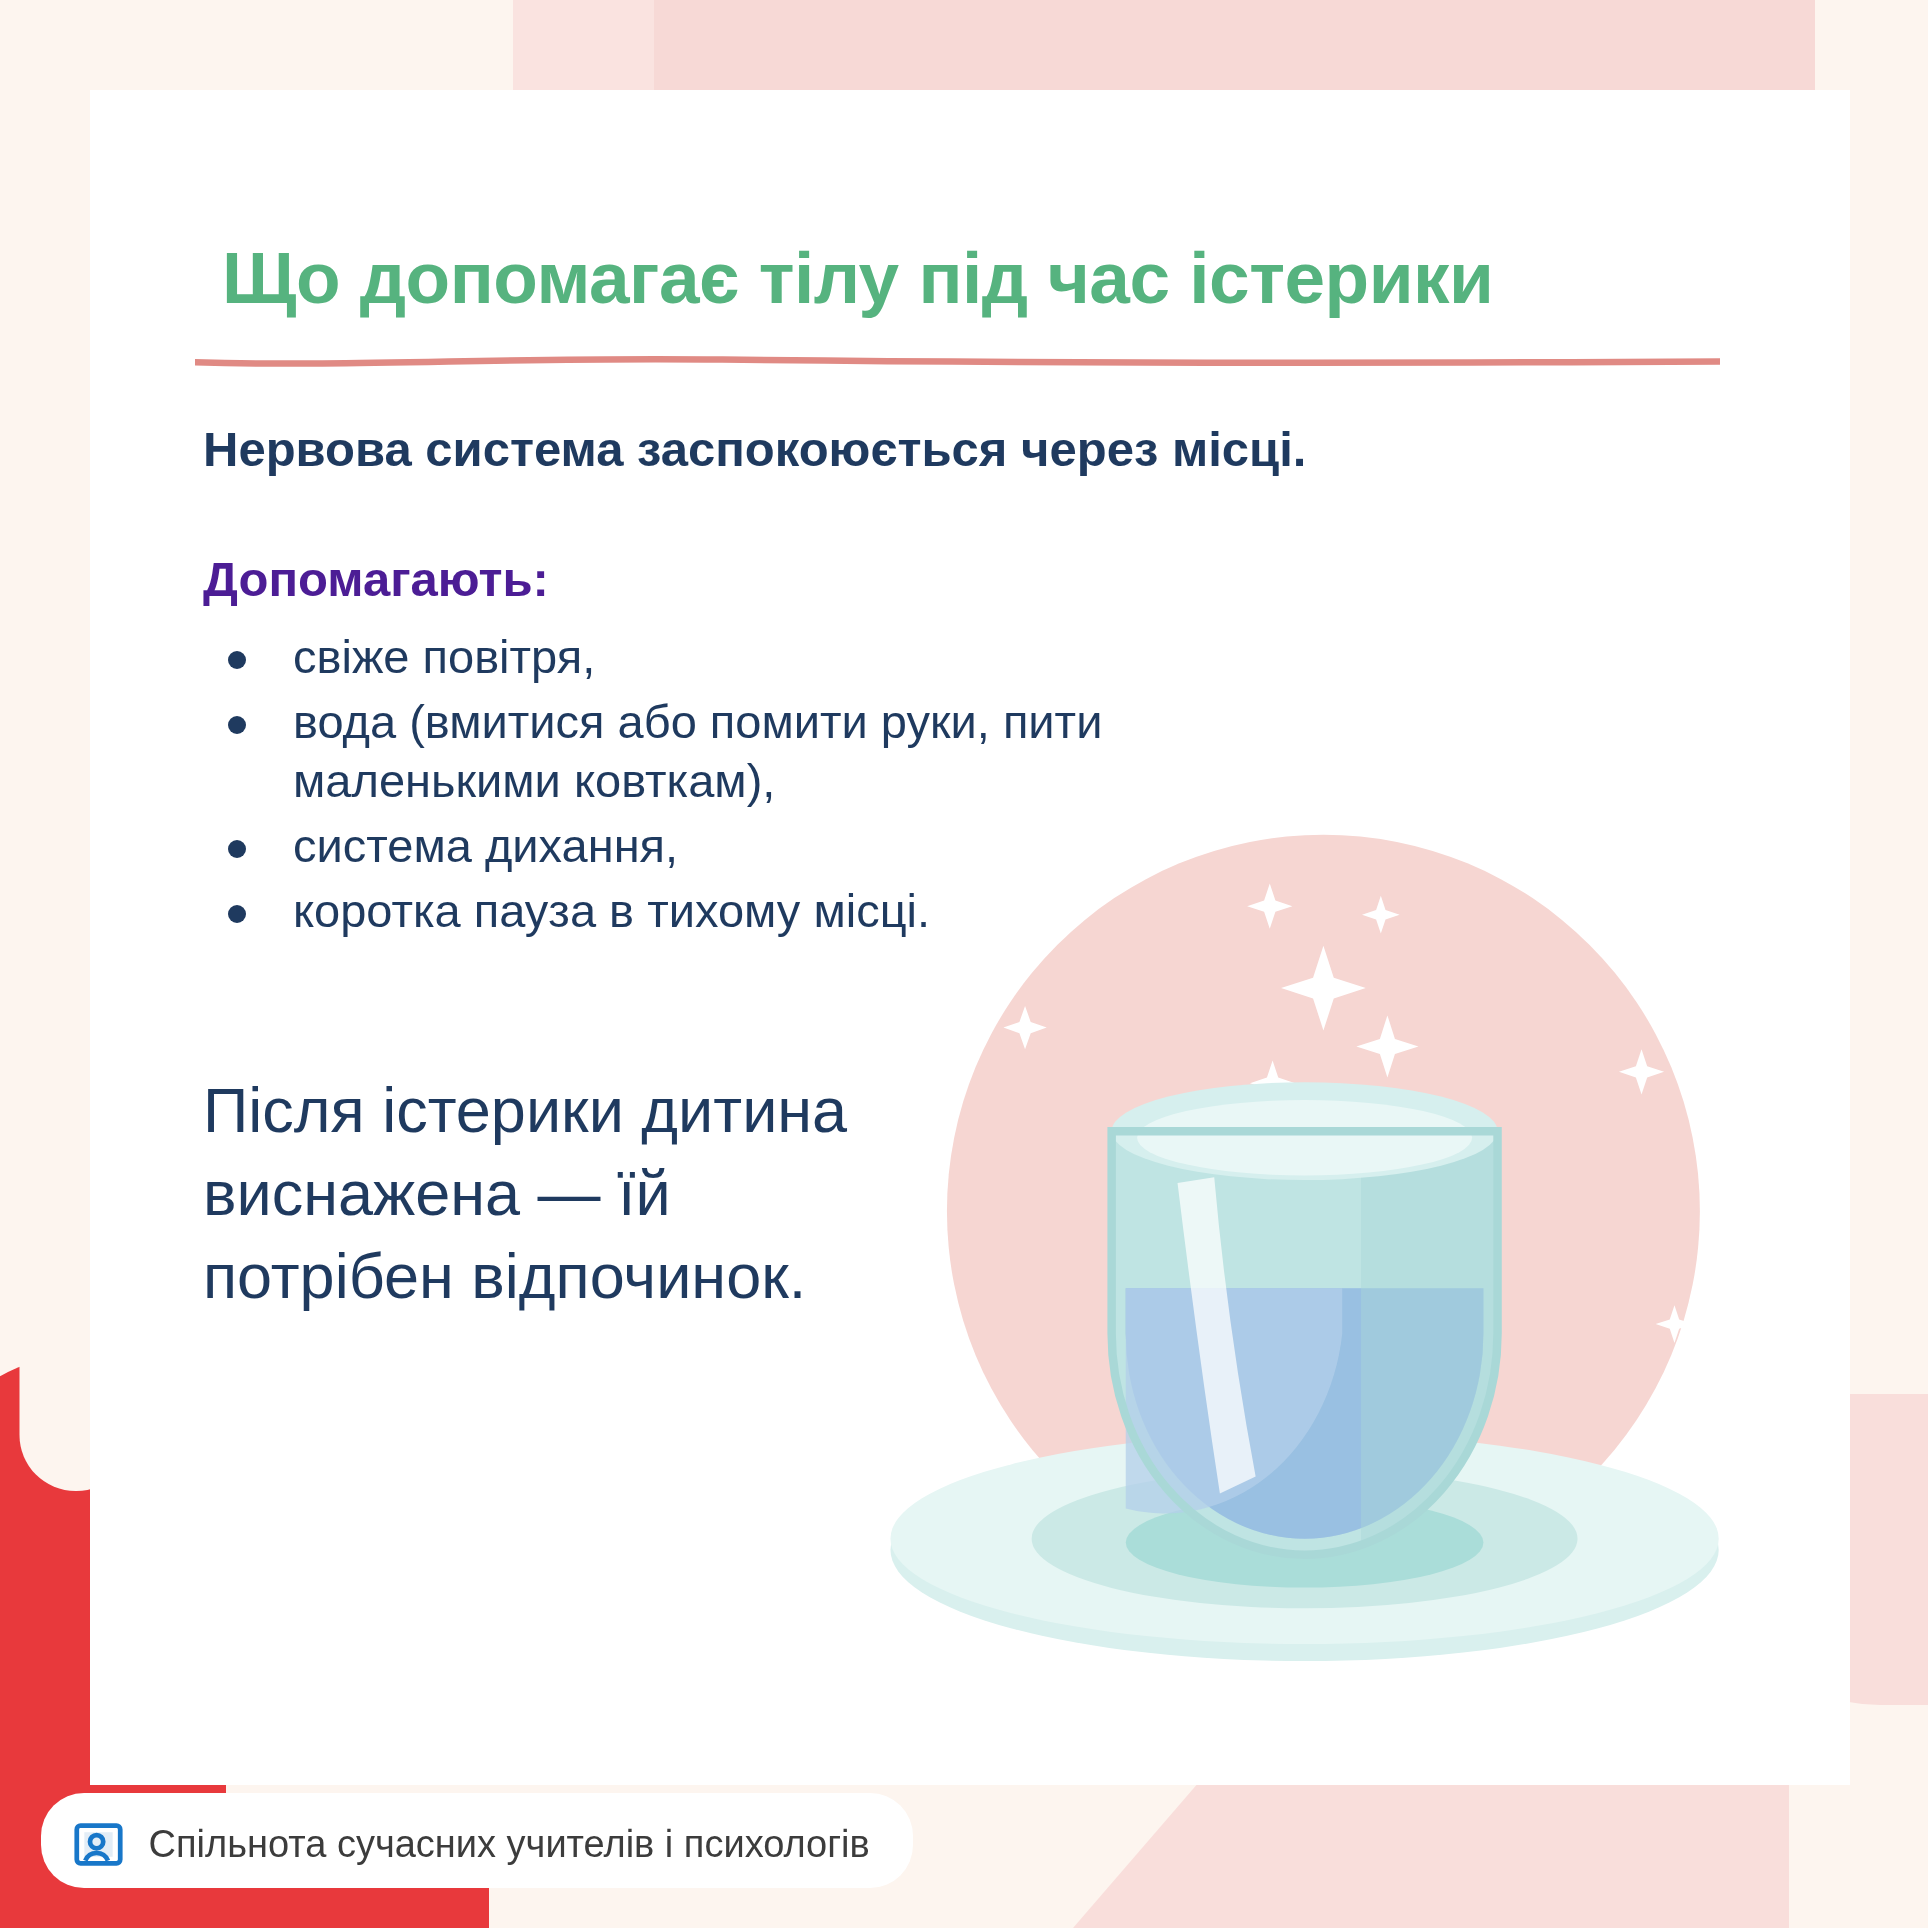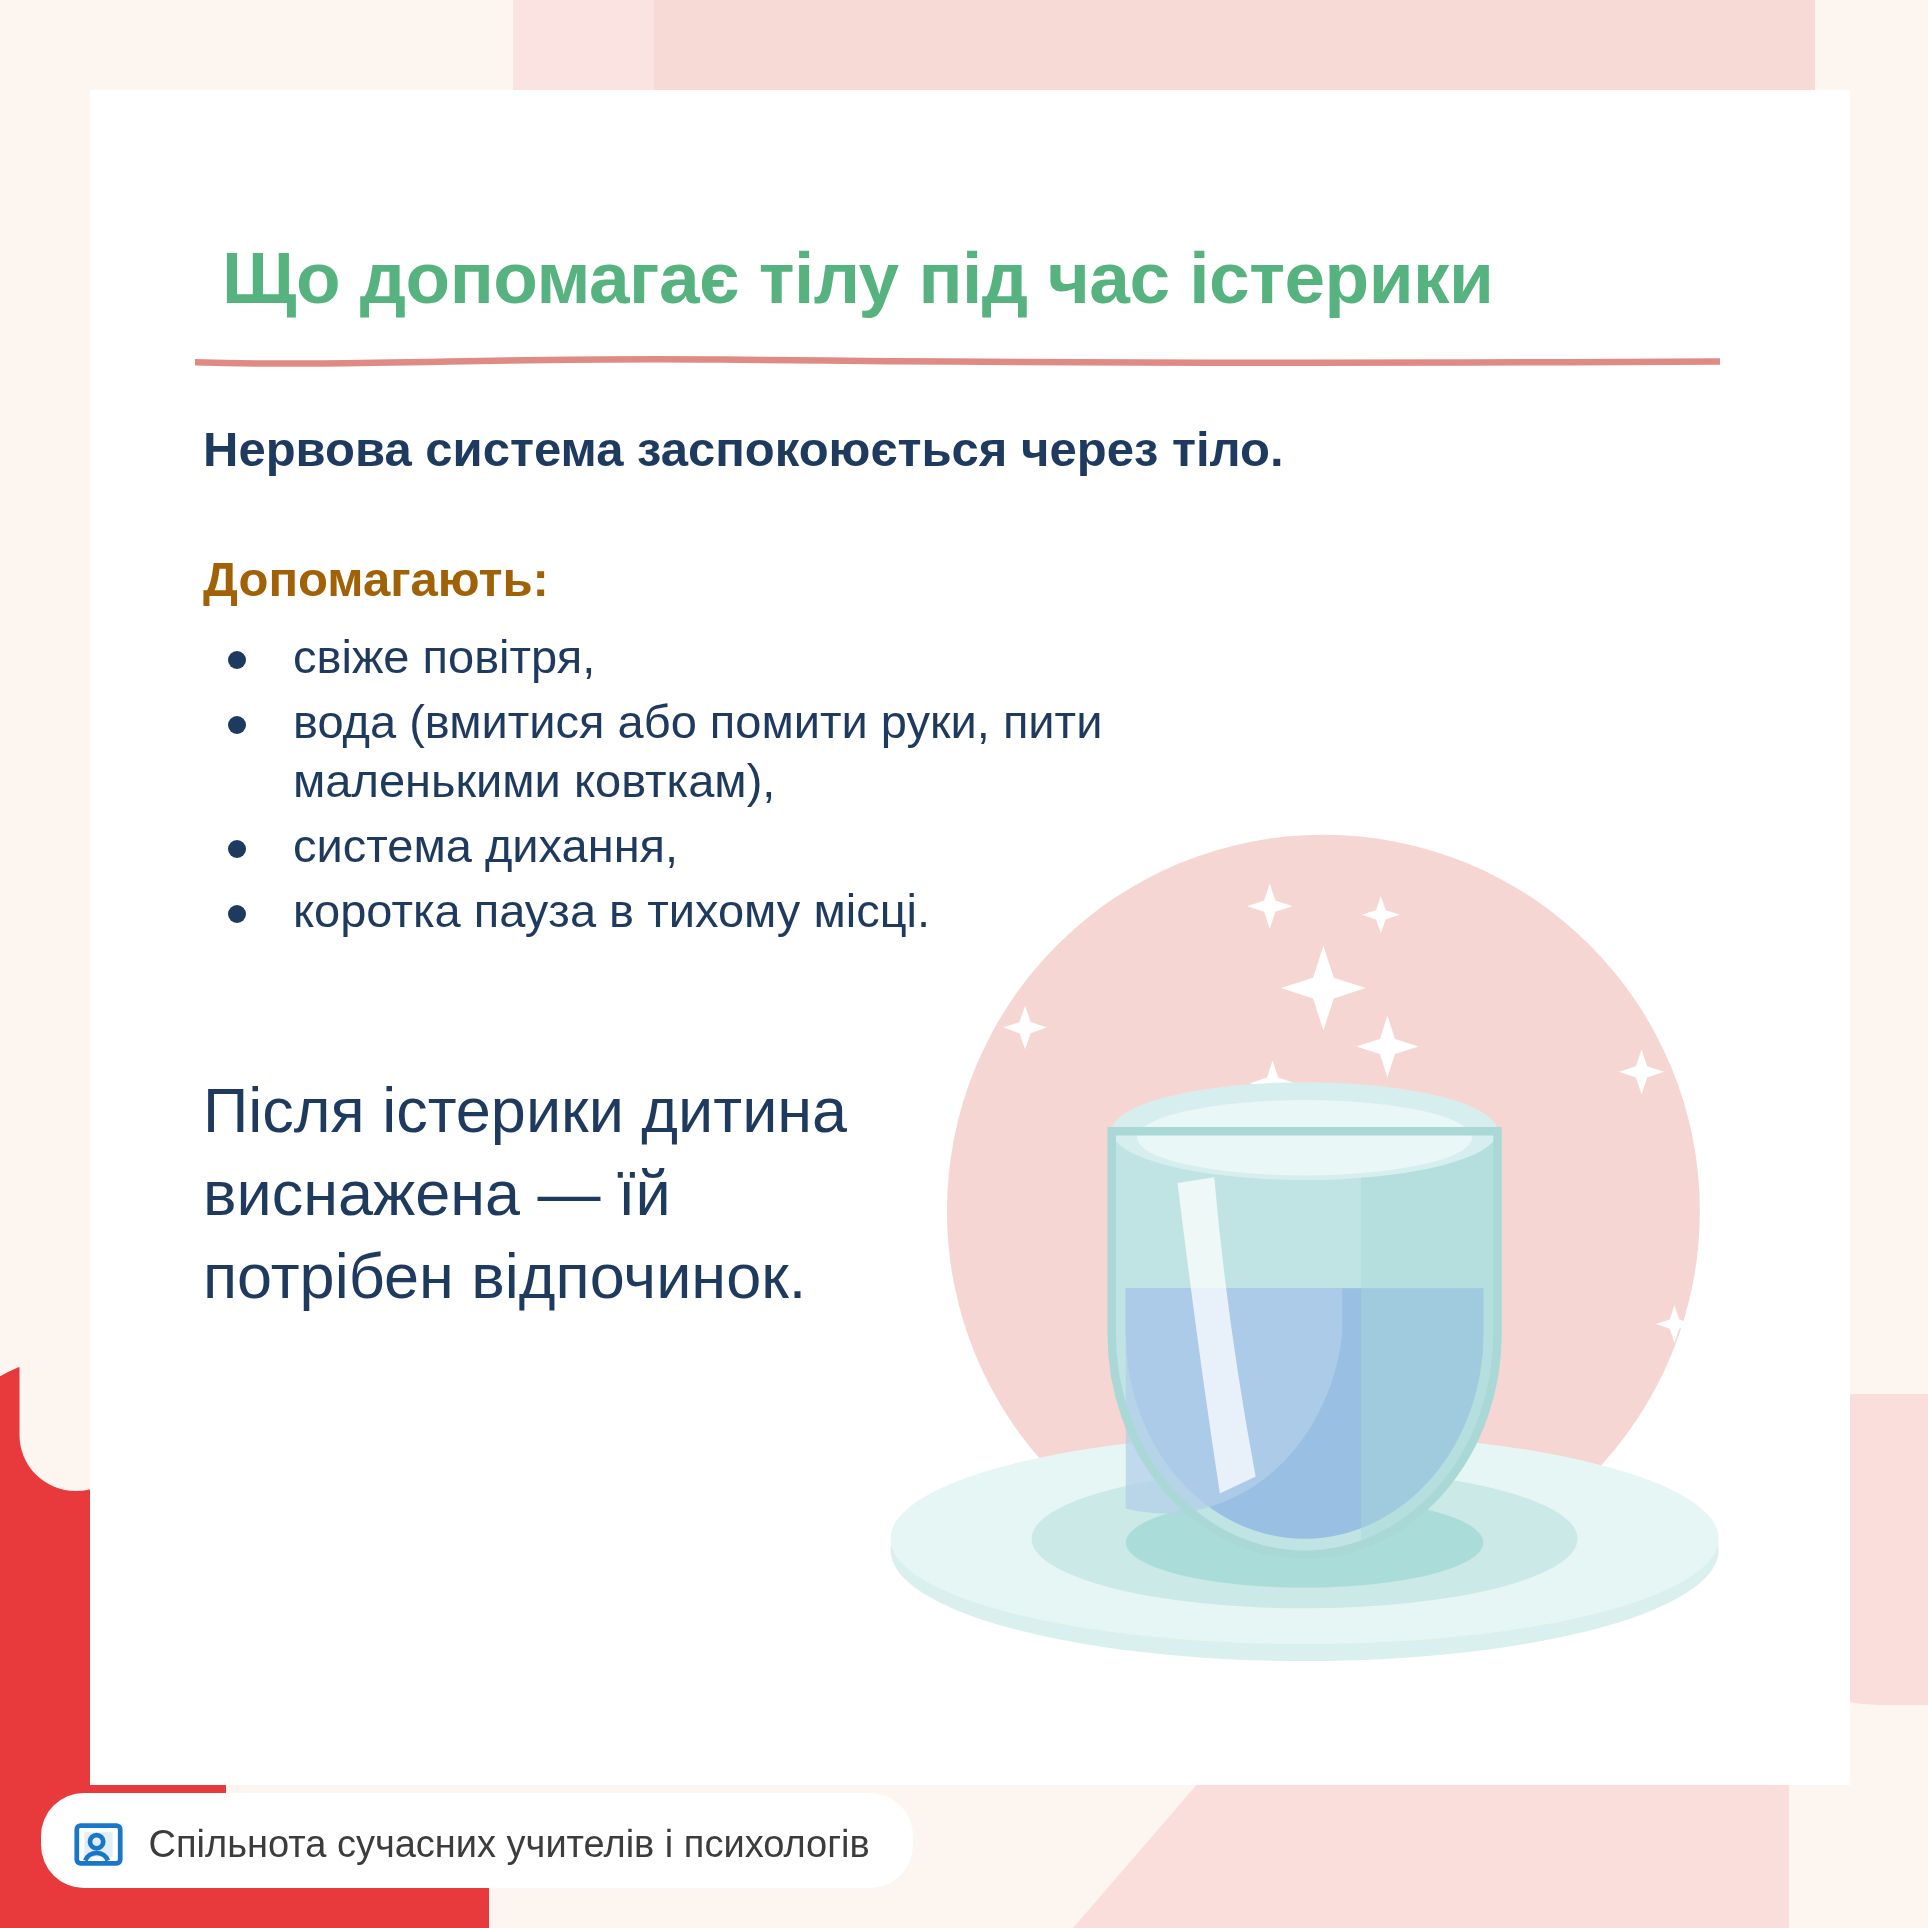--- a/index.html
+++ b/index.html
@@ -61,21 +61,21 @@
     position:absolute;left:105px;top:264px;width:1525px;height:13px;
   }
   .title-rule svg{display:block;width:100%;height:100%;}
 
   .lead{
     position:absolute;left:113px;top:331px;width:1507px;
     color:#1f3a5f;font-size:49px;font-weight:bold;
   }
   .helps-heading{
     position:absolute;left:113px;top:461px;
-    color:#a16207;font-size:49px;font-weight:bold;
+    color:#4c1d95;font-size:49px;font-weight:bold;
   }
 
   .bullets{
     position:absolute;left:113px;top:537px;width:1073px;
     margin:0;padding:0;list-style:none;
     color:#1f3a5f;font-size:47px;line-height:1.26;
   }
   .bullets li{
     position:relative;padding-left:90px;margin-bottom:5.6px;
   }
@@ -126,21 +126,21 @@
   <div class="content">
 
     <div class="title">Що допомагає тілу під час істерики</div>
 
     <div class="title-rule">
       <svg viewBox="0 0 1620 14" preserveAspectRatio="none" aria-hidden="true">
         <path d="M0 9 C 180 14, 330 3, 560 6 C 820 9, 1100 11, 1620 8" fill="none" stroke="#e08a84" stroke-width="7" stroke-linecap="round"></path>
       </svg>
     </div>
 
-    <div class="lead">Нервова система заспокоюється через тіло.</div>
+    <div class="lead">Нервова система заспокоюється через місці.</div>
 
     <div class="helps-heading">Допомагають:</div>
 
     <ul class="bullets">
       <li>
         <span class="dot"></span>
         <span>свіже повітря,</span>
       </li>
       <li>
         <span class="dot"></span>

